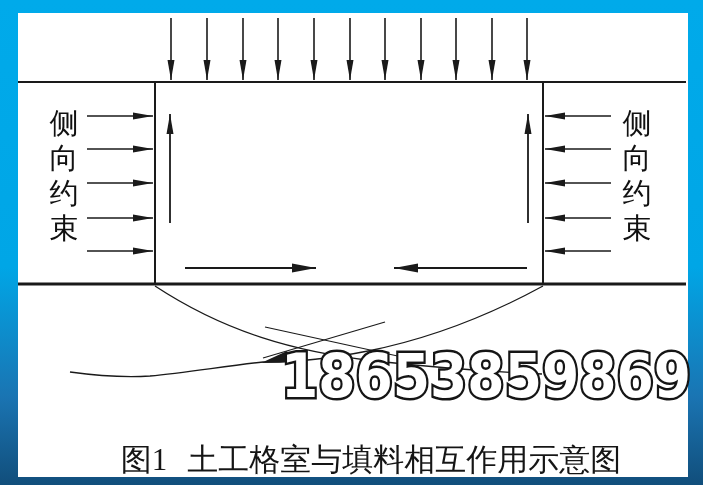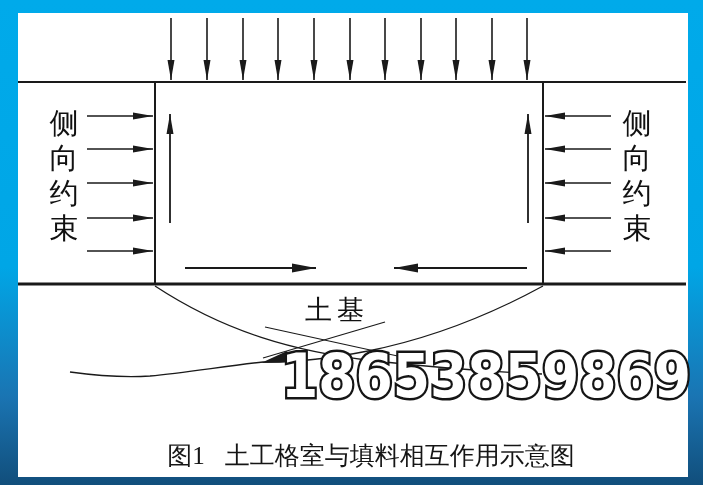--- a/index.html
+++ b/index.html
@@ -32,21 +32,21 @@
     font-size:30px;letter-spacing:4px;color:#111;font-weight:500;white-space:nowrap;
   }
   .subgrade{
     position:absolute;left:305px;top:292px;
     font-family:"Liberation Serif","DejaVu Serif",serif;
     font-size:27px;letter-spacing:5px;color:#111;font-weight:500;white-space:nowrap;
   }
   .caption{
     position:absolute;left:38px;top:439px;width:666px;text-align:center;
     font-family:"Liberation Serif","DejaVu Serif",serif;
-    font-size:25px;color:#151515;font-weight:500;white-space:nowrap;
+    font-size:31px;color:#151515;font-weight:500;white-space:nowrap;
   }
   .caption .pfx{margin-right:20px;}
 </style>
 </head>
 <body>
 
 <div class="stage">
 
   <div class="frame"></div>
   <div class="paper"></div>
@@ -123,21 +123,20 @@
     <span>束</span>
   </div>
 
   <div class="vlabel lbl-right">
     <span>侧</span>
     <span>向</span>
     <span>约</span>
     <span>束</span>
   </div>
 
-  <div class="subgrade">土基</div>
 
   <svg class="wm" viewBox="0 0 703 485">
     <text x="281" y="397" textLength="410" lengthAdjust="spacingAndGlyphs" font-family="DejaVu Sans, sans-serif" font-size="60" font-weight="bold" fill="#ffffff" stroke="#151515" stroke-width="5" paint-order="stroke">18653859869</text>
   </svg>
 
   <div class="caption">
     <span class="pfx">图1</span><span>土工格室与填料相互作用示意图</span>
   </div>
 
 </div>

